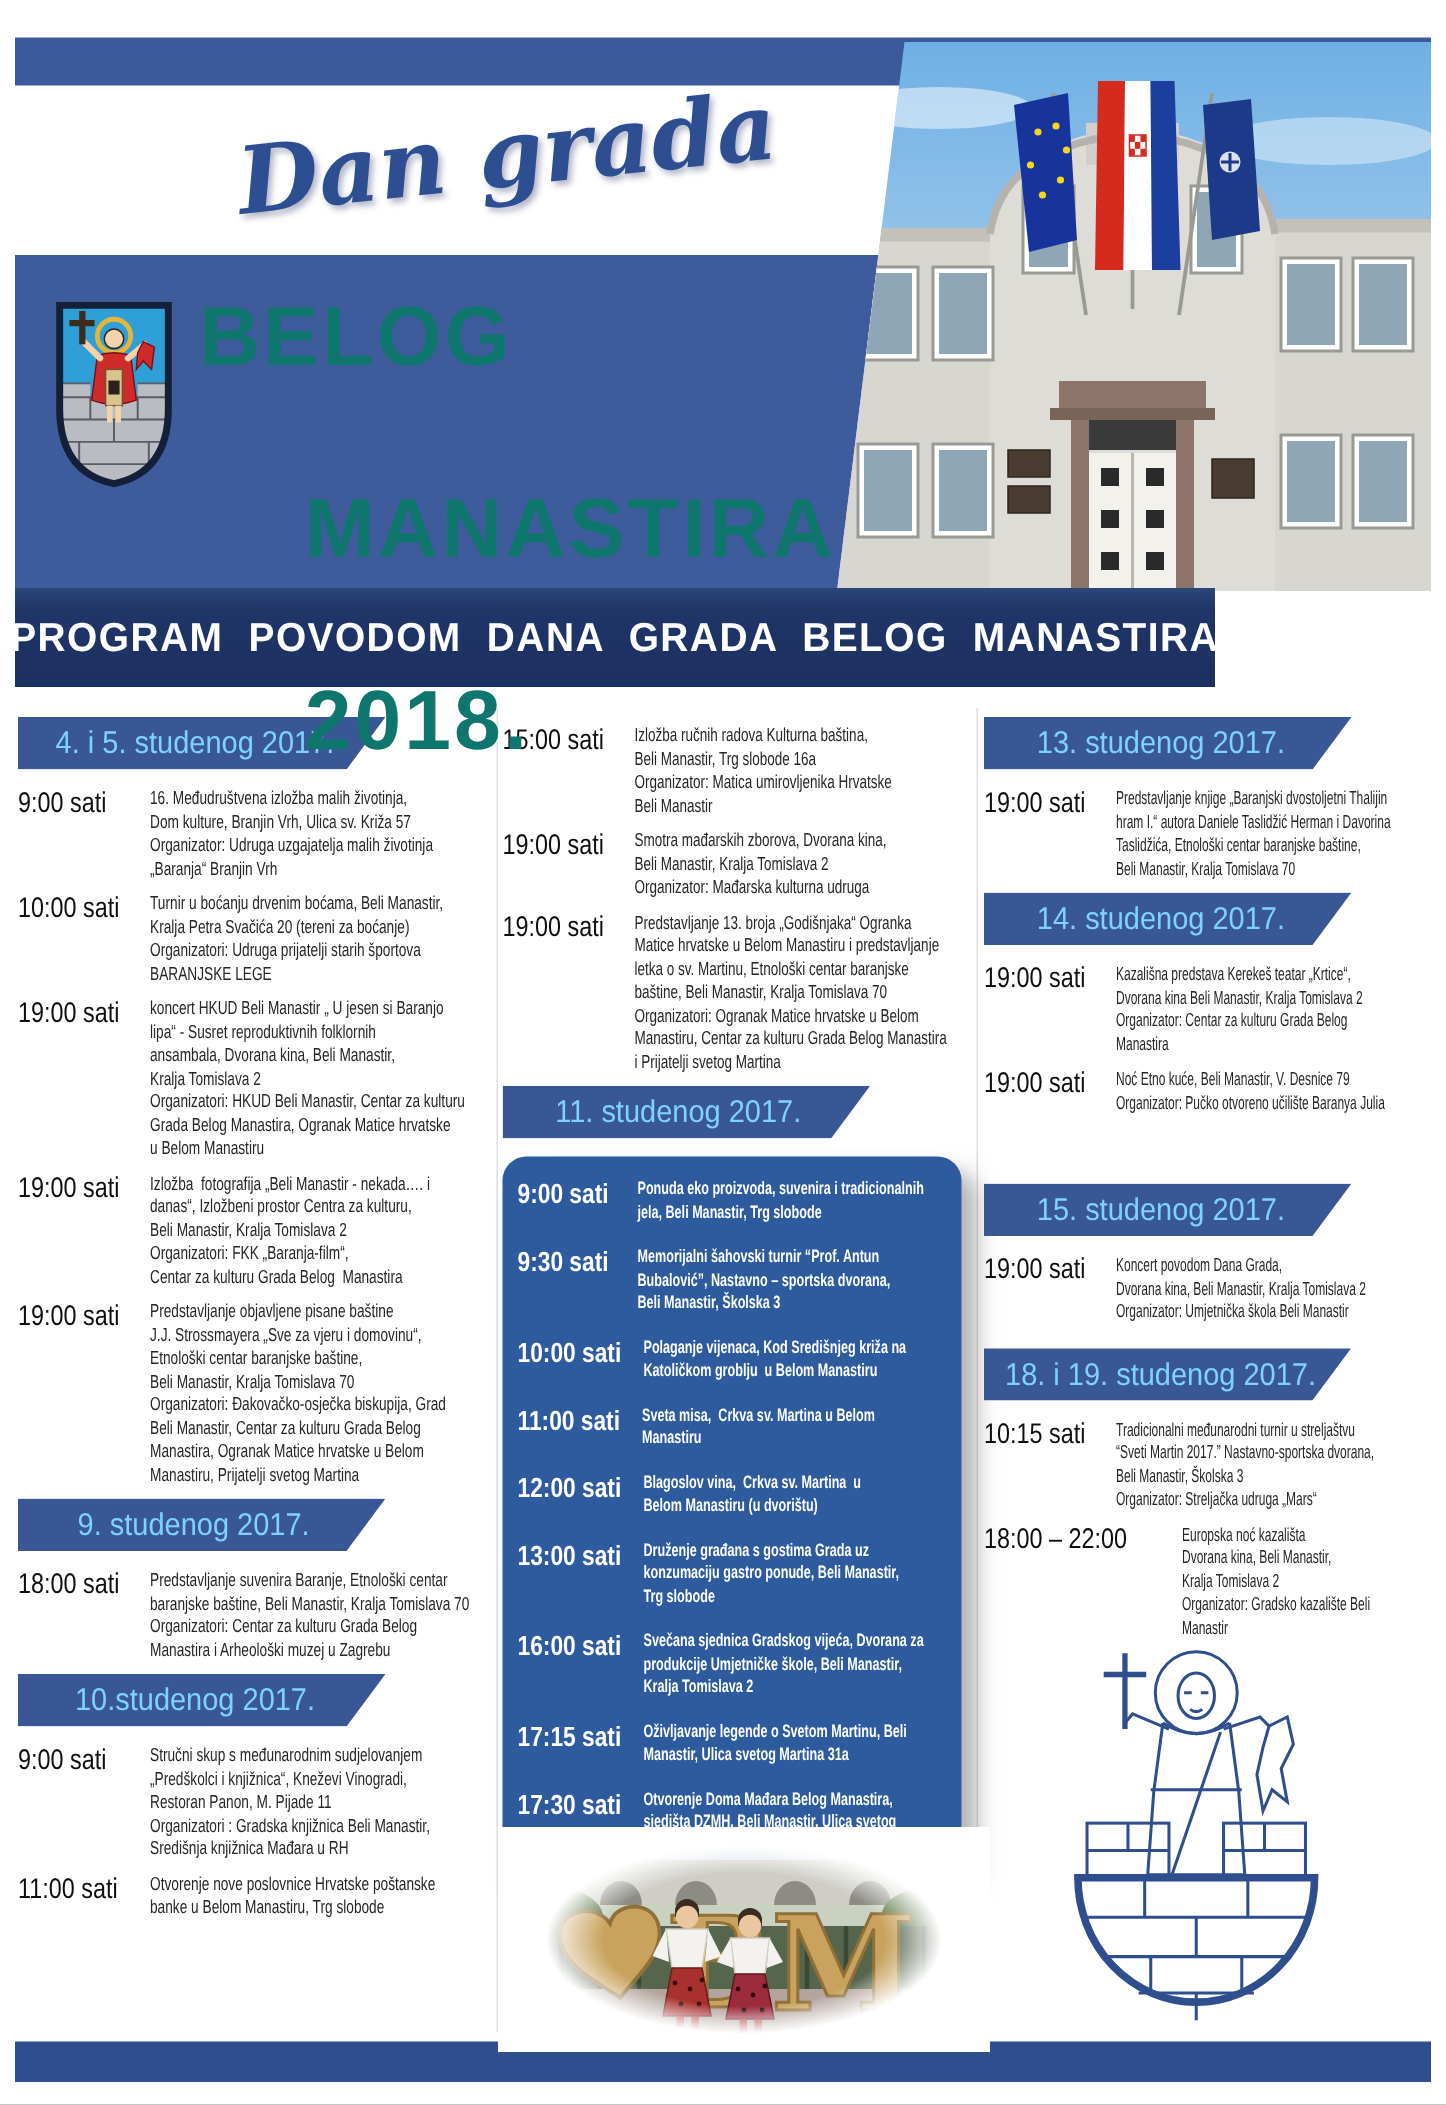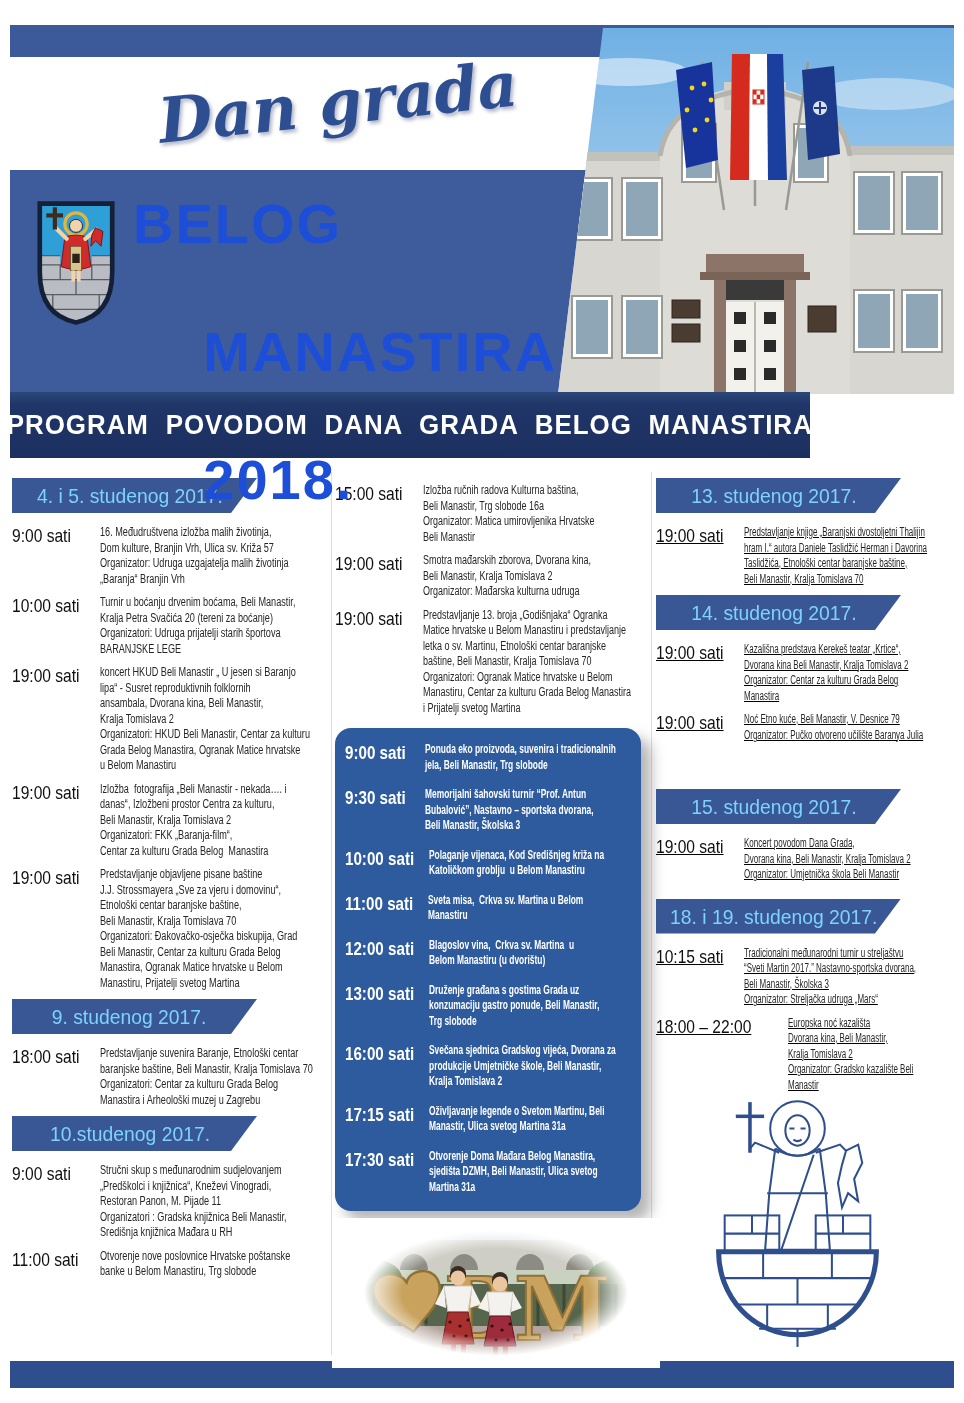--- a/index.html
+++ b/index.html
@@ -15,30 +15,30 @@
   .band-navy .txt{color:#fff;font-weight:bold;font-size:27px;letter-spacing:1px;word-spacing:9px;
                   transform:scaleX(.96);white-space:nowrap;}
   .photo-hall{position:absolute;left:556px;top:28px;width:398px;height:366px;z-index:2;
               clip-path:polygon(47px 0,100% 0,100% 100%,2px 100%);}
   .photo-hall svg{display:block;width:100%;height:100%;}
   .script-title{position:absolute;left:118px;top:66px;width:440px;z-index:4;text-align:center;
                 font-family:"DejaVu Serif",serif;font-style:italic;font-weight:bold;font-size:62px;
                 color:#2e4e92;transform:rotate(-6deg);text-shadow:2px 3px 4px rgba(30,40,90,.35);}
   .coat{position:absolute;left:34px;top:198px;width:84px;height:130px;z-index:4;}
   .coat svg{display:block;width:100%;height:100%;}
-  .main-title{position:absolute;left:133px;top:192px;z-index:4;color:#1d4ed8;font-weight:bold;
+  .main-title{position:absolute;left:133px;top:192px;z-index:4;color:#0f766e;font-weight:bold;
               font-size:56px;line-height:64px;letter-spacing:2px;white-space:pre;}
 
   
   .rule{position:absolute;top:472px;width:1px;height:883px;background:#dedede;z-index:0;}
   .rule1{left:331px;} .rule2{left:651px;}
   .col{position:absolute;z-index:1;}
   .col-left{left:12px;top:478px;width:320px;}
   .col-mid{left:335px;top:483px;width:316px;}
-  .col-right{left:656px;top:478px;width:302px;text-decoration:underline;}
+  .col-right{left:656px;top:478px;width:302px;}
 
   .ribbon{background:#3a5795;color:#7dd3fc;width:245px;height:35px;line-height:35px;text-align:center;
           font-size:21px;clip-path:polygon(0 0,100% 0,calc(100% - 26px) 100%,0 100%);
           margin:4px 0 12px 0;padding-right:10px;box-sizing:border-box;white-space:nowrap;}
   .ribbon .ribbon-txt{display:inline-block;transform:scaleX(.92);transform-origin:50% 50%;}
   .sec:first-child > .ribbon{margin-top:0;}
   .col-right .sec-2 > .ribbon{margin-top:46px;}
   .col-right .sec-3 > .ribbon{margin-top:16px;}
 
   .event{display:flex;margin-bottom:8px;}
@@ -322,20 +322,21 @@
       <div class="time">19:00 sati</div>
       <div class="desc">Predstavljanje 13. broja „Godišnjaka“ Ogranka
 Matice hrvatske u Belom Manastiru i predstavljanje
 letka o sv. Martinu, Etnološki centar baranjske
 baštine, Beli Manastir, Kralja Tomislava 70
 Organizatori: Ogranak Matice hrvatske u Belom
 Manastiru, Centar za kulturu Grada Belog Manastira
 i Prijatelji svetog Martina</div>
     </div>
     <section class="sec sec-h">
+      <div class="ribbon"><span class="ribbon-txt">11. studenog 2017.</span></div>
       <div class="box">
         <div class="event">
           <div class="time">9:00 sati</div>
           <div class="desc">Ponuda eko proizvoda, suvenira i tradicionalnih
 jela, Beli Manastir, Trg slobode</div>
         </div>
         <div class="event">
           <div class="time">9:30 sati</div>
           <div class="desc">Memorijalni šahovski turnir “Prof. Antun
 Bubalović”, Nastavno – sportska dvorana,

